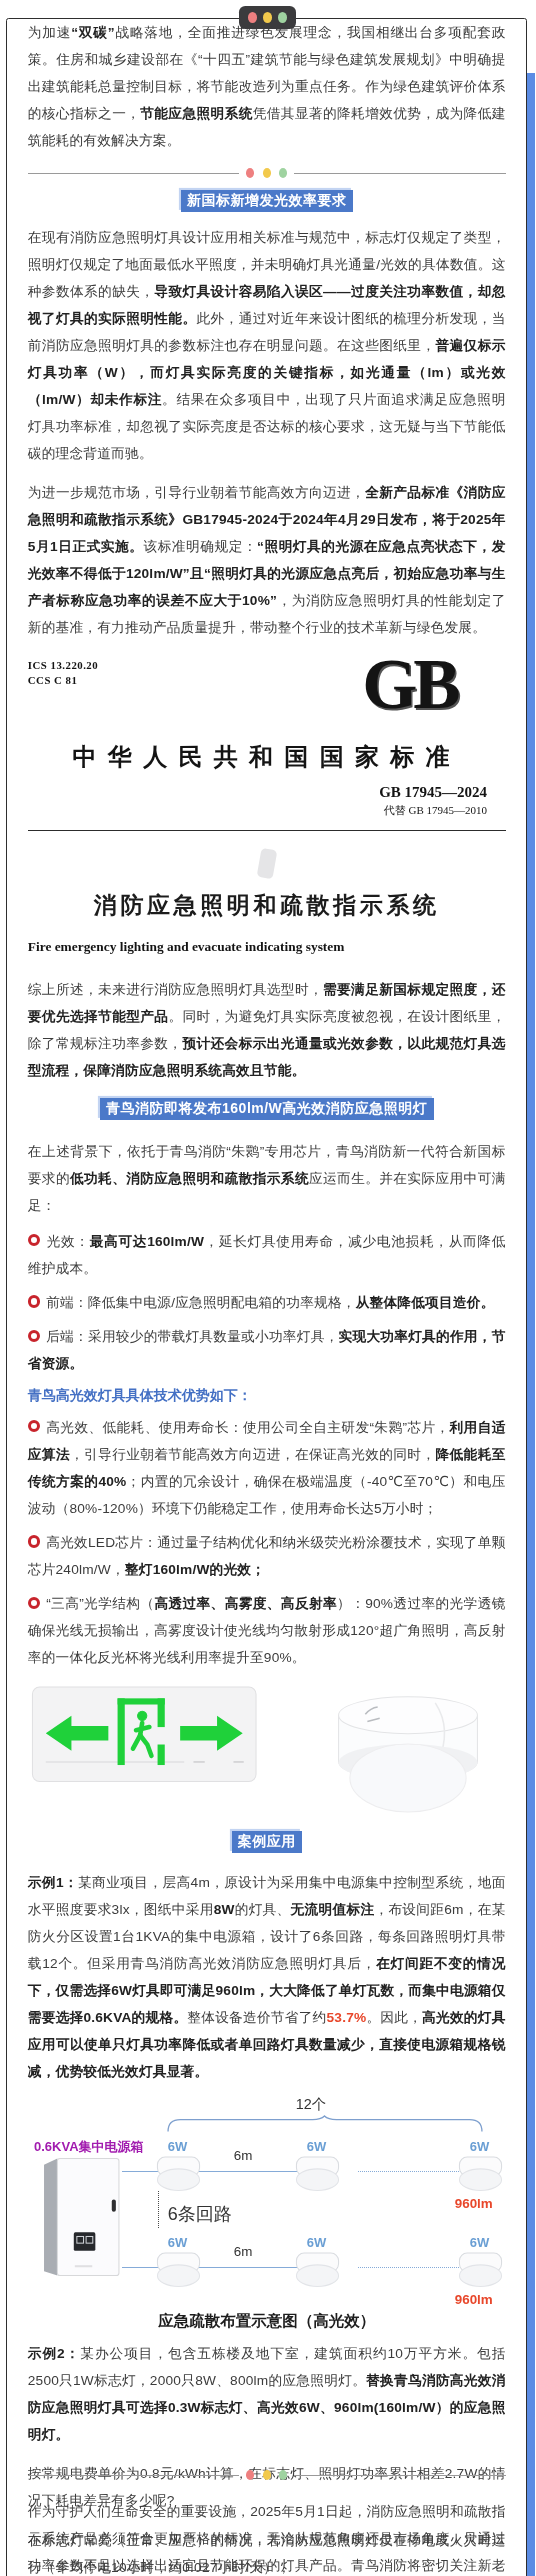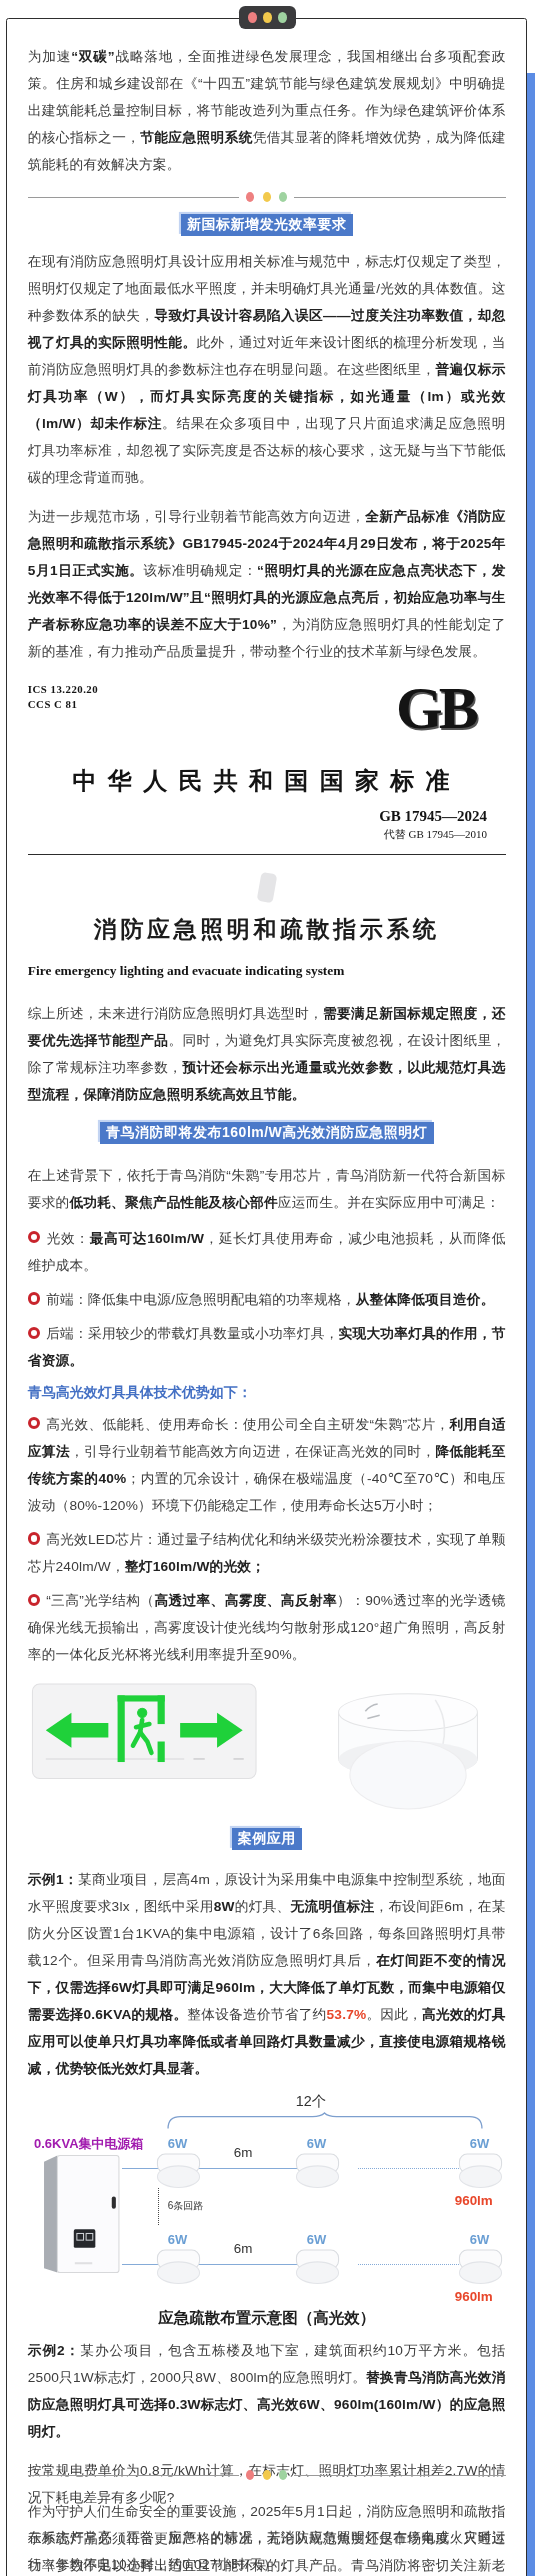--- a/index.html
+++ b/index.html
@@ -23,62 +23,62 @@
   .sec-header{display:block;width:fit-content;margin-left:auto;margin-right:auto;background:#4b79c9;
               color:#fff;font-size:14px;font-weight:bold;letter-spacing:0.5px;padding:2.1px 6.2px;
               box-shadow:-2.1px -2.1px 0 #c3d4f2;}
   .ring{display:inline-block;width:6.2px;height:6.2px;border:3.1px solid #c8242c;border-radius:50%;
         margin-right:6.2px;vertical-align:-0.5px;background:#fff;}
   .blue-sub{font-size:14px;font-weight:bold;color:#4470c4;margin:0;}
   
   .cover{color:#141414;font-family:"Liberation Serif","DejaVu Serif",serif;}
   .cover-top{display:flex;justify-content:space-between;align-items:flex-start;height:77px;}
   .ics{font-size:10.8px;font-weight:bold;line-height:15px;padding-top:4.1px;letter-spacing:0.5px;}
-  .gb-logo{font-size:60px;line-height:61px;font-weight:900;letter-spacing:-4.1px;margin-right:31px;
+  .gb-logo{font-size:71px;line-height:61px;font-weight:900;letter-spacing:-4.1px;margin-right:49px;
            font-family:"Liberation Serif","DejaVu Serif",serif;text-shadow:1.5px 1.5px 0 #555;}
   .std-name{text-align:center;font-size:24px;font-weight:600;letter-spacing:11.3px;margin:10.3px 0 0;}
   .std-no{text-align:right;font-size:15px;font-weight:bold;margin:11.3px 18.5px 0 0;}
   .std-replaces{text-align:right;font-size:11px;margin:2.1px 18.5px 0 0;}
   .cover-rule{height:1px;background:#2c2c2c;margin-top:11.3px;}
   .blob{width:15.5px;height:29px;background:#e5e5e7;border-radius:4.6px;margin:18.5px auto 0;transform:rotate(10deg);}
   .doc-title{text-align:center;font-size:23px;font-weight:bold;color:#1c1c1c;letter-spacing:3.6px;margin:12.4px 0 0;
              font-family:"Liberation Sans","DejaVu Sans",sans-serif;}
   .doc-sub{font-size:13.4px;font-weight:bold;margin:17.5px 0 0;
            font-family:"Liberation Serif","DejaVu Serif",serif;}
   
   .products{display:flex;justify-content:space-between;align-items:flex-start;margin-top:12.4px;padding:0 2.1px;}
   
   .diagram{position:relative;height:242px;margin-top:5.2px;}
   .dg-abs{position:absolute;margin:0;}
   .dg-count{font-size:14.4px;color:#333;}
   .dg-boxlabel{font-size:13px;font-weight:600;color:#a21caf;}
   .dg-6w{font-size:13px;font-weight:bold;color:#6b9fd4;}
   .dg-6m{font-size:13.4px;color:#333;}
   .dg-lm{font-size:13.4px;font-weight:bold;color:#e8472b;}
-  .dg-loop{font-size:10px;color:#333;}
+  .dg-loop{font-size:18px;color:#333;}
   .dg-caption{width:100%;text-align:center;font-size:15.5px;font-weight:bold;color:#1d1d1d;}
   .conn{position:absolute;height:1.5px;background:#85abd8;}
   .conn-dot{position:absolute;height:0;border-top:1.5px dotted #85abd8;}
   .vdot{position:absolute;width:0;border-left:1.5px dotted #4a4a4a;}
   .footer-block{position:absolute;left:20.6px;right:20.6px;bottom:7.2px;}
 </style>
 </head>
 <body>
 
 <div class="traffic">
   <span class="t-dot" style="background:#ee8080"></span>
   <span class="t-dot" style="background:#f2c94c"></span>
   <span class="t-dot" style="background:#9fd3a0"></span>
 </div>
 
 <div class="shadow-right"></div>
 
 <div class="card">
 
-  <p class="body-p" style="margin-top:24px"><span>为加速</span><span class="seg-b">“双碳”</span><span>战略落地，全面推进绿色发展理念，我国相继出台多项配套政策。住房和城乡建设部在《“十四五”建筑节能与绿色建筑发展规划》中明确提出建筑能耗总量控制目标，将节能改造列为重点任务。作为绿色建筑评价体系的核心指标之一，</span><span class="seg-b">节能应急照明系统</span><span>凭借其显著的降耗增效优势，成为降低建筑能耗的有效解决方案。</span></p>
+  <p class="body-p" style=""><span>为加速</span><span class="seg-b">“双碳”</span><span>战略落地，全面推进绿色发展理念，我国相继出台多项配套政策。住房和城乡建设部在《“十四五”建筑节能与绿色建筑发展规划》中明确提出建筑能耗总量控制目标，将节能改造列为重点任务。作为绿色建筑评价体系的核心指标之一，</span><span class="seg-b">节能应急照明系统</span><span>凭借其显著的降耗增效优势，成为降低建筑能耗的有效解决方案。</span></p>
 
   <div class="divider" style="margin-top:13.4px">
     <span class="line"></span>
     <span class="dots">
       <span class="d-dot" style="background:#ee8080"></span>
       <span class="d-dot" style="background:#f2c94c"></span>
       <span class="d-dot" style="background:#9fd3a0"></span>
     </span>
     <span class="line"></span>
   </div>
@@ -102,21 +102,21 @@
     <div class="cover-rule"></div>
     <div class="blob"></div>
     <div class="doc-title">消防应急照明和疏散指示系统</div>
     <div class="doc-sub">Fire emergency lighting and evacuate indicating system</div>
   </div>
 
   <p class="body-p" style="margin-top:20.6px"><span>综上所述，未来进行消防应急照明灯具选型时，</span><span class="seg-b">需要满足新国标规定照度，还要优先选择节能型产品</span><span>。同时，为避免灯具实际亮度被忽视，在设计图纸里，除了常规标注功率参数，</span><span class="seg-b">预计还会标示出光通量或光效参数，以此规范灯具选型流程，保障消防应急照明系统高效且节能。</span></p>
 
   <h2 class="sec-header" style="margin-top:14.4px">青鸟消防即将发布160lm/W高光效消防应急照明灯</h2>
 
-  <p class="body-p" style="margin-top:17.5px"><span>在上述背景下，依托于青鸟消防“朱鹮”专用芯片，青鸟消防新一代符合新国标要求的</span><span class="seg-b">低功耗、聚焦产品性能及核心部件</span><span>应运而生。并在实际应用中可满足：</span></p>
+  <p class="body-p" style="margin-top:17.5px"><span>在上述背景下，依托于青鸟消防“朱鹮”专用芯片，青鸟消防新一代符合新国标要求的</span><span class="seg-b">低功耗、消防应急照明和疏散指示系统</span><span>应运而生。并在实际应用中可满足：</span></p>
 
   <p class="body-p" style="margin-top:9.3px"><span class="ring"></span><span><span>光效：</span><span class="seg-b">最高可达160lm/W</span><span>，延长灯具使用寿命，减少电池损耗，从而降低维护成本。</span></span></p>
   <p class="body-p" style="margin-top:7.2px"><span class="ring"></span><span><span>前端：降低集中电源/应急照明配电箱的功率规格，</span><span class="seg-b">从整体降低项目造价。</span></span></p>
   <p class="body-p" style="margin-top:7.2px"><span class="ring"></span><span><span>后端：采用较少的带载灯具数量或小功率灯具，</span><span class="seg-b">实现大功率灯具的作用，节省资源。</span></span></p>
 
   <p class="blue-sub" style="margin-top:9.3px">青鸟高光效灯具具体技术优势如下：</p>
 
   <p class="body-p" style="margin-top:9.3px"><span class="ring"></span><span><span>高光效、低能耗、使用寿命长：使用公司全自主研发“朱鹮”芯片，</span><span class="seg-b">利用自适应算法</span><span>，引导行业朝着节能高效方向迈进，在保证高光效的同时，</span><span class="seg-b">降低能耗至传统方案的40%</span><span>；内置的冗余设计，确保在极端温度（-40℃至70℃）和电压波动（80%-120%）环境下仍能稳定工作，使用寿命长达5万小时；</span></span></p>
   <p class="body-p" style="margin-top:7.2px"><span class="ring"></span><span><span>高光效LED芯片：通过量子结构优化和纳米级荧光粉涂覆技术，实现了单颗芯片240lm/W，</span><span class="seg-b">整灯160lm/W的光效；</span></span></p>
   <p class="body-p" style="margin-top:7.2px"><span class="ring"></span><span><span>“三高”光学结构（</span><span class="seg-b">高透过率、高雾度、高反射率</span><span>）：90%透过率的光学透镜确保光线无损输出，高雾度设计使光线均匀散射形成120°超广角照明，高反射率的一体化反光杯将光线利用率提升至90%。</span></span></p>

